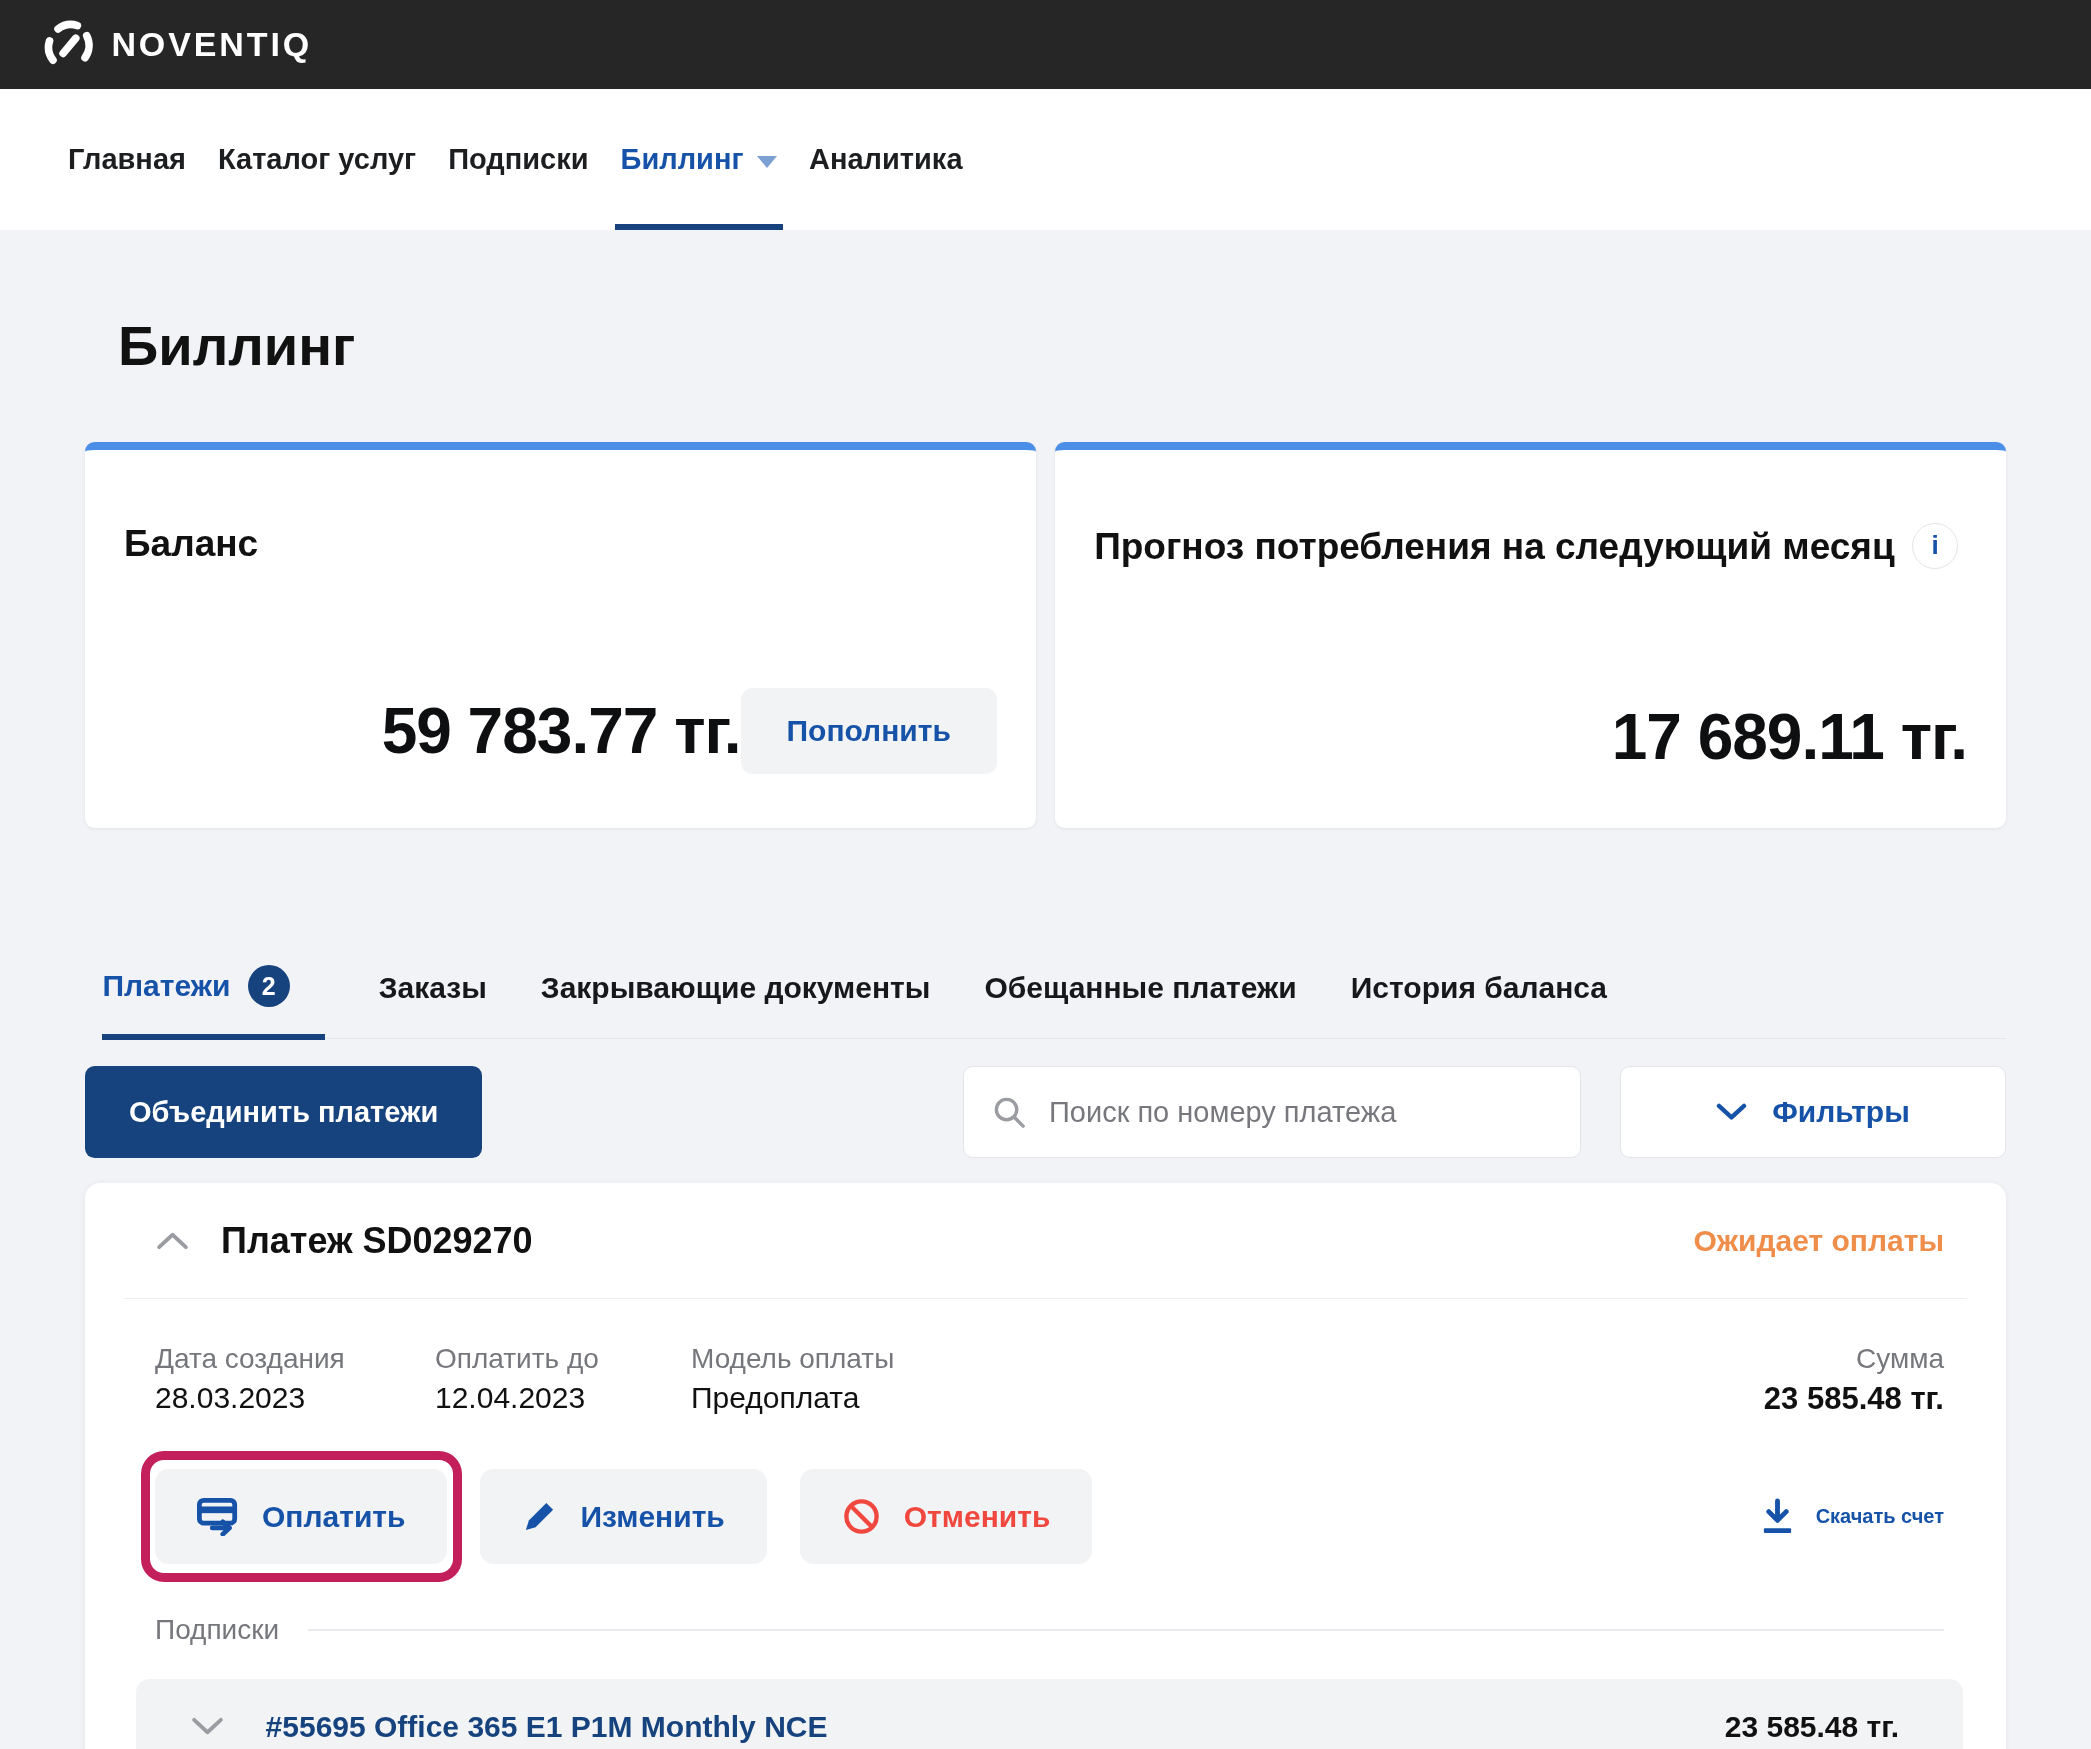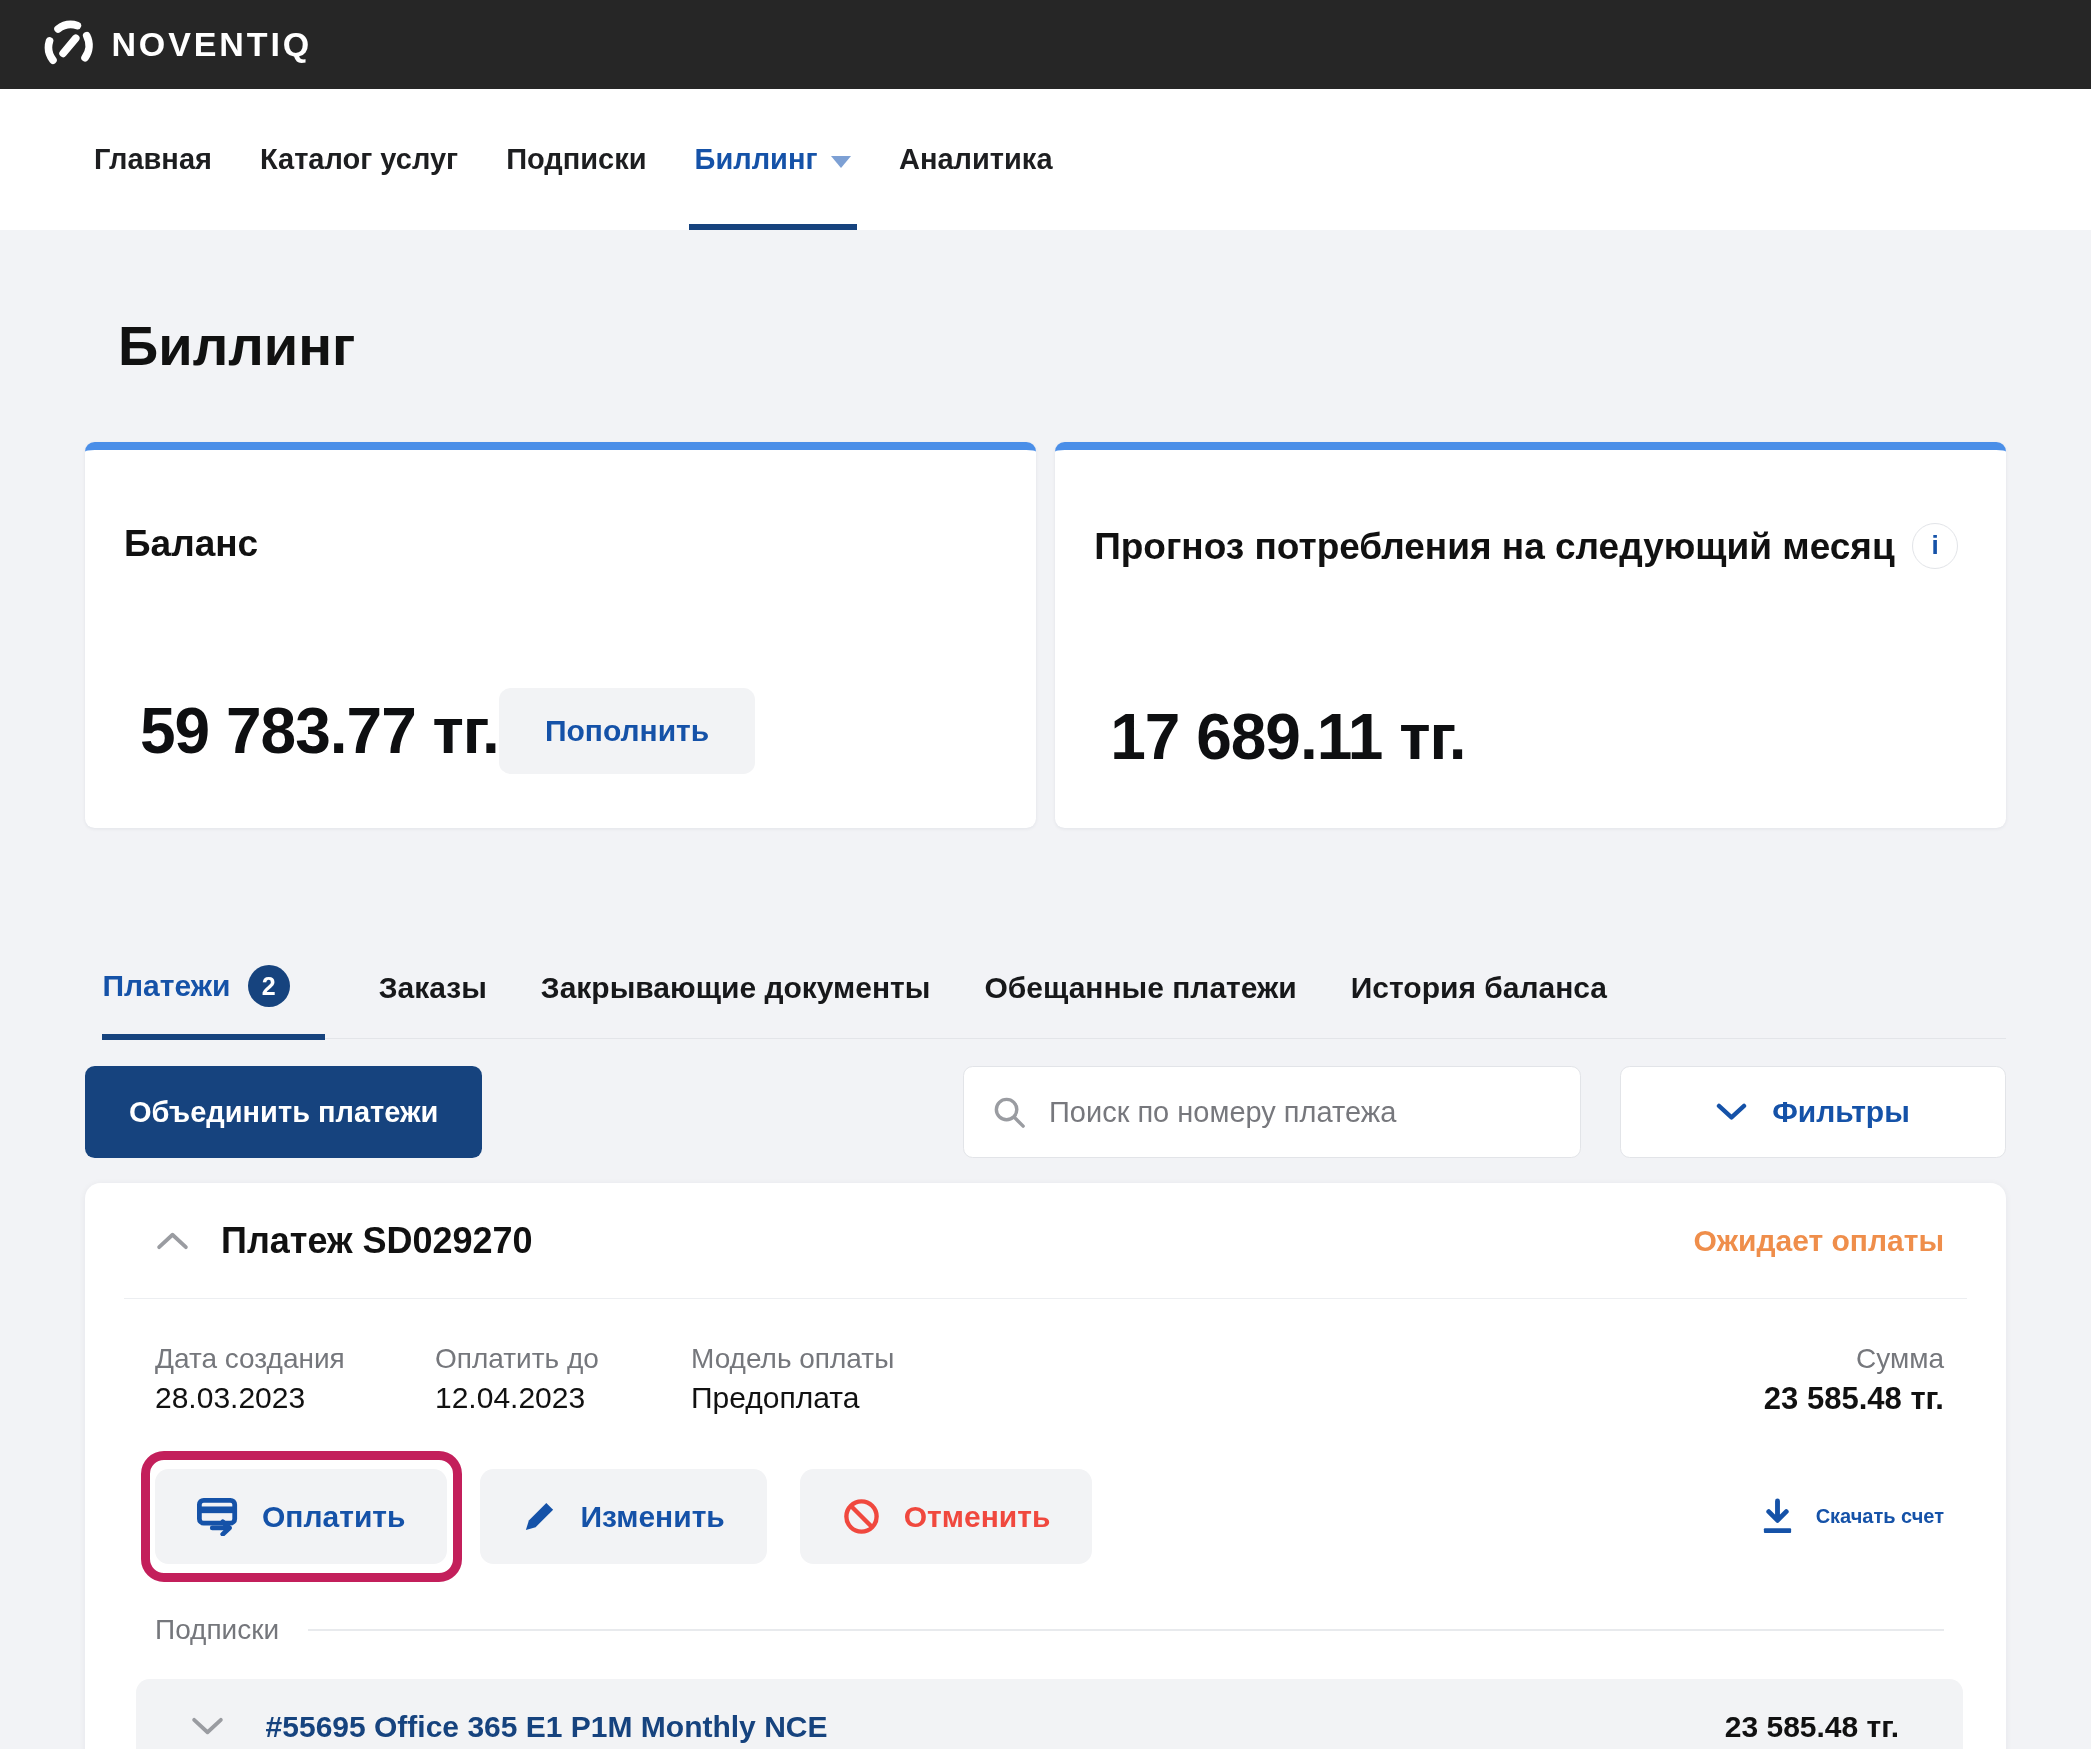--- a/index.html
+++ b/index.html
@@ -16,21 +16,21 @@
   
   .brandbar {
     height:89px; background:#262626;
     display:flex; align-items:center; padding-left:42px; gap:15.4px;
   }
   .brand-word { color:#fff; font-size:34px; font-weight:700; letter-spacing:2.9px; }
 
   
   .navbar {
     height:141px; background:#ffffff;
-    display:flex; align-items:stretch; padding-left:94px; gap:48px;
+    display:flex; align-items:stretch; padding-left:68px; gap:32px;
   }
   .nav-item {
     display:flex; align-items:center; gap:13.5px;
     font-size:29px; font-weight:600; color:#1d1e20;
     position:relative; cursor:pointer;
   }
   .nav-item.active { color:#1552a8; }
   .nav-item.active::after {
     content:""; position:absolute; left:-5.8px; right:-5.8px; bottom:0;
     height:5.8px; background:#16437e;
@@ -62,21 +62,21 @@
   .info-icon {
     width:46px; height:46px; border-radius:50%;
     border:1.9px solid #e2e4e8; background:#fff;
     display:inline-flex; align-items:center; justify-content:center;
     color:#1552a8; font-size:26px; font-weight:700; font-style:normal;
     flex:0 0 auto; cursor:pointer;
   }
   .inline-info { vertical-align:middle; margin-left:17.4px; }
   .amount-row {
     position:absolute; left:55px; right:39px; bottom:54px;
-    display:flex; align-items:center; justify-content:flex-start;
+    display:flex; align-items:center; justify-content:flex-end;
   }
   .big-amount { font-size:64px; font-weight:600; color:#0e0f11; letter-spacing:-1px; }
   .topup-btn {
     background:#f2f3f5; border:none; border-radius:11.6px;
     padding:26px 46px; font-size:30px; font-weight:600; color:#1552a8;
     font-family:inherit; cursor:pointer;
   }
 
   
   .tabs {

